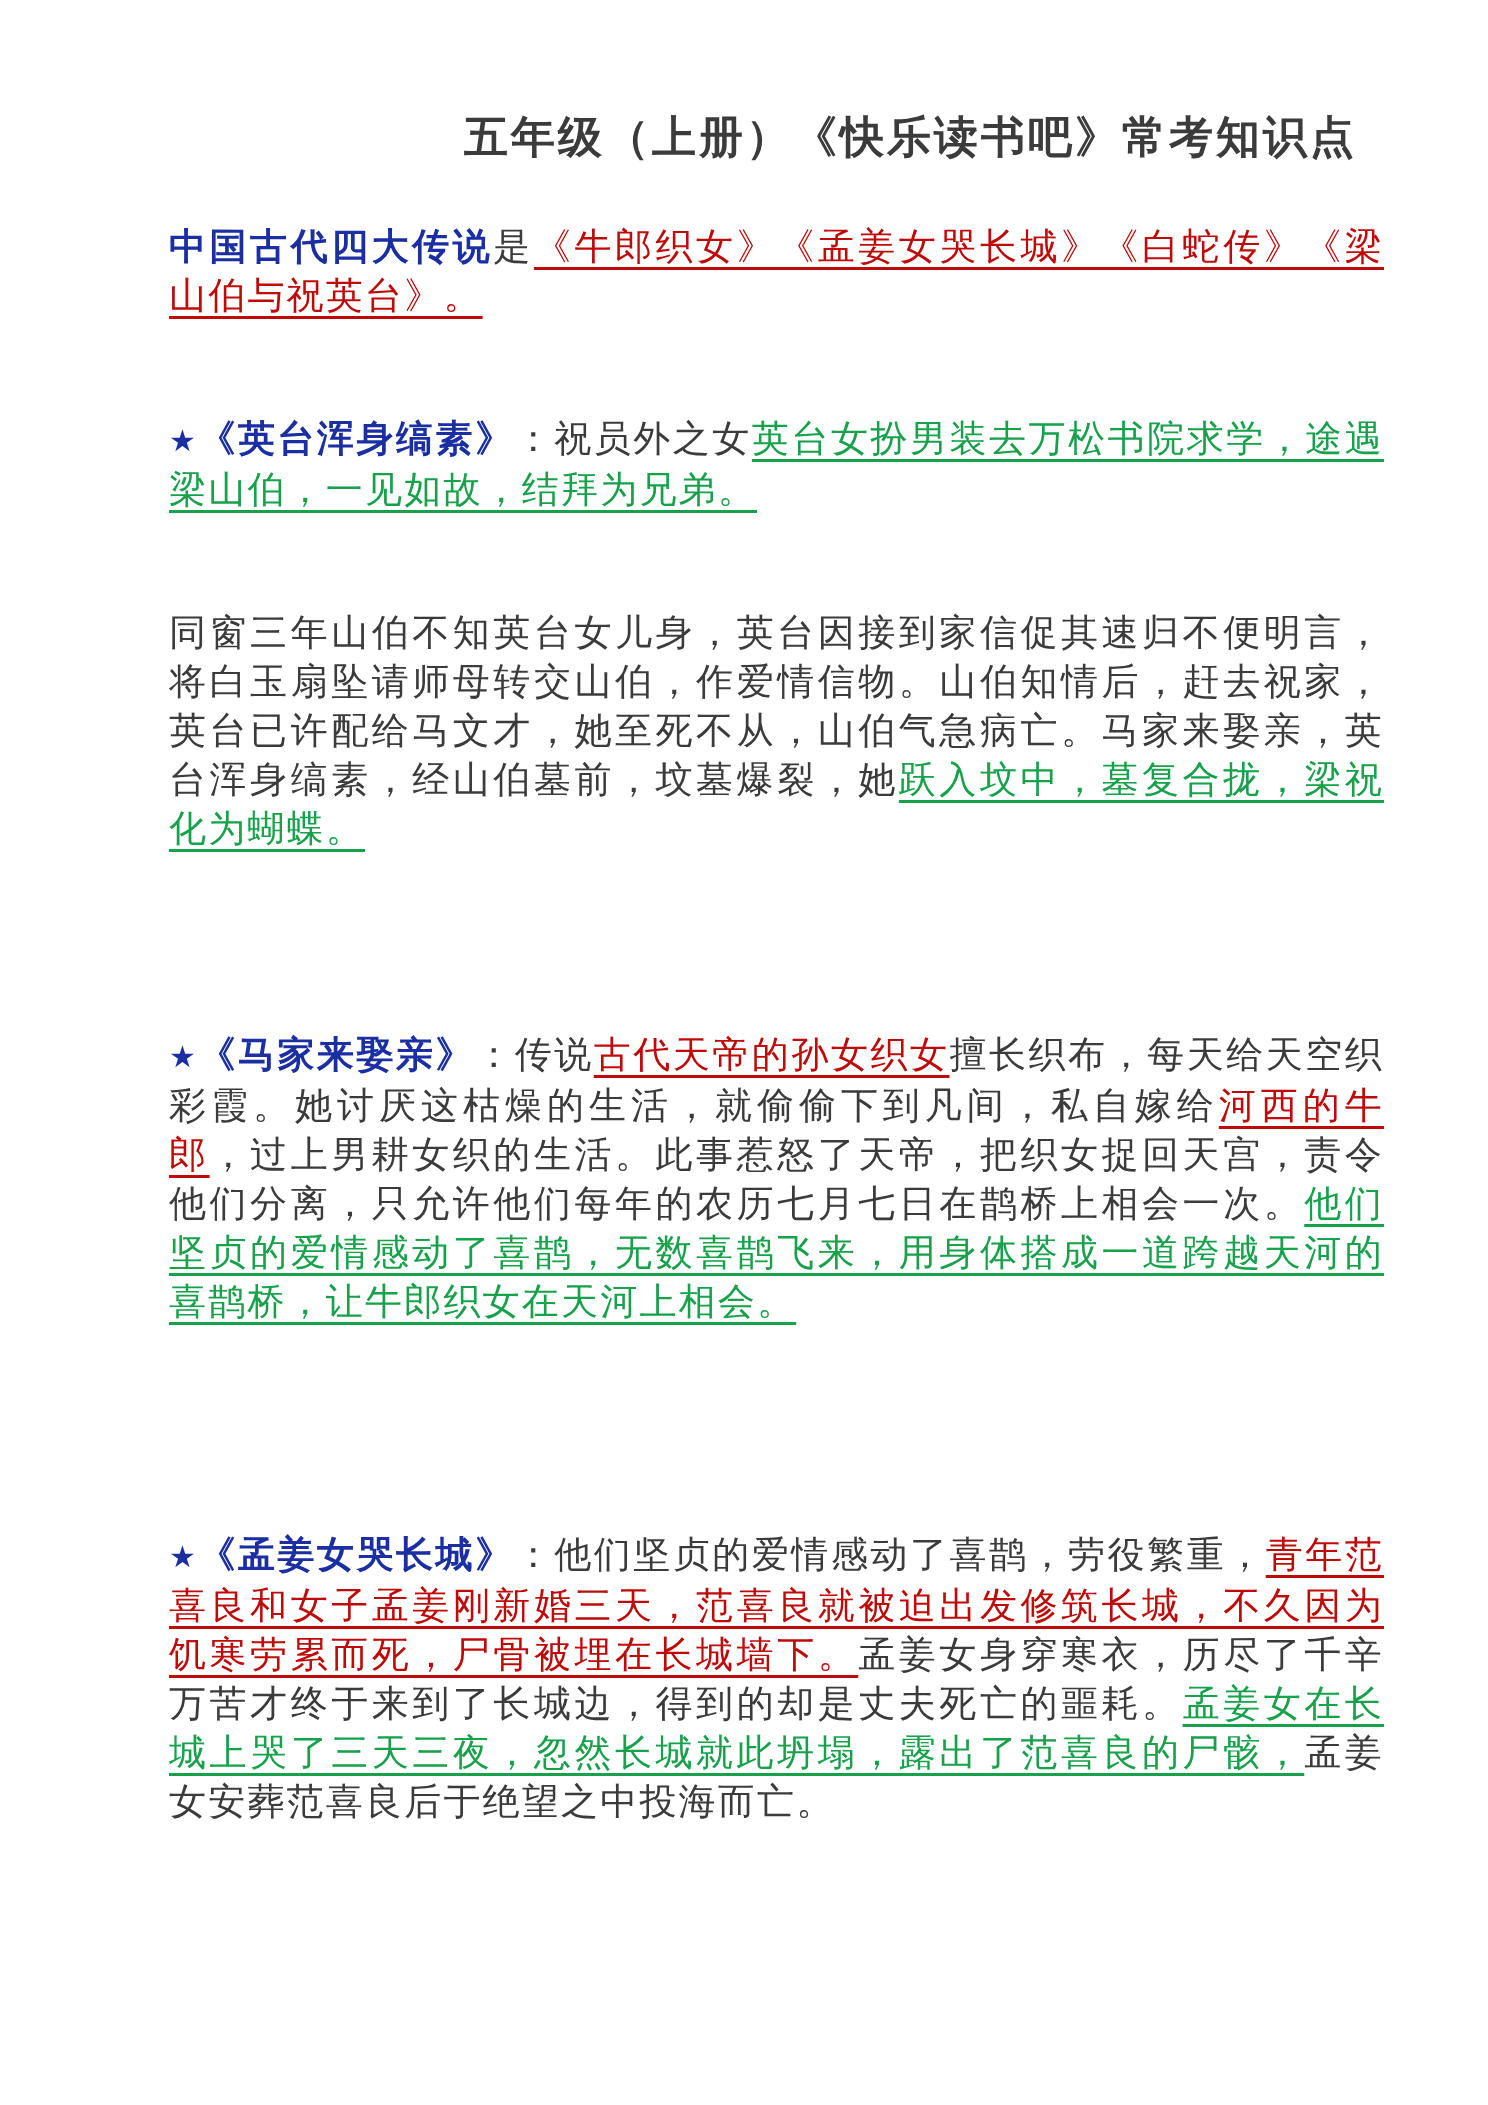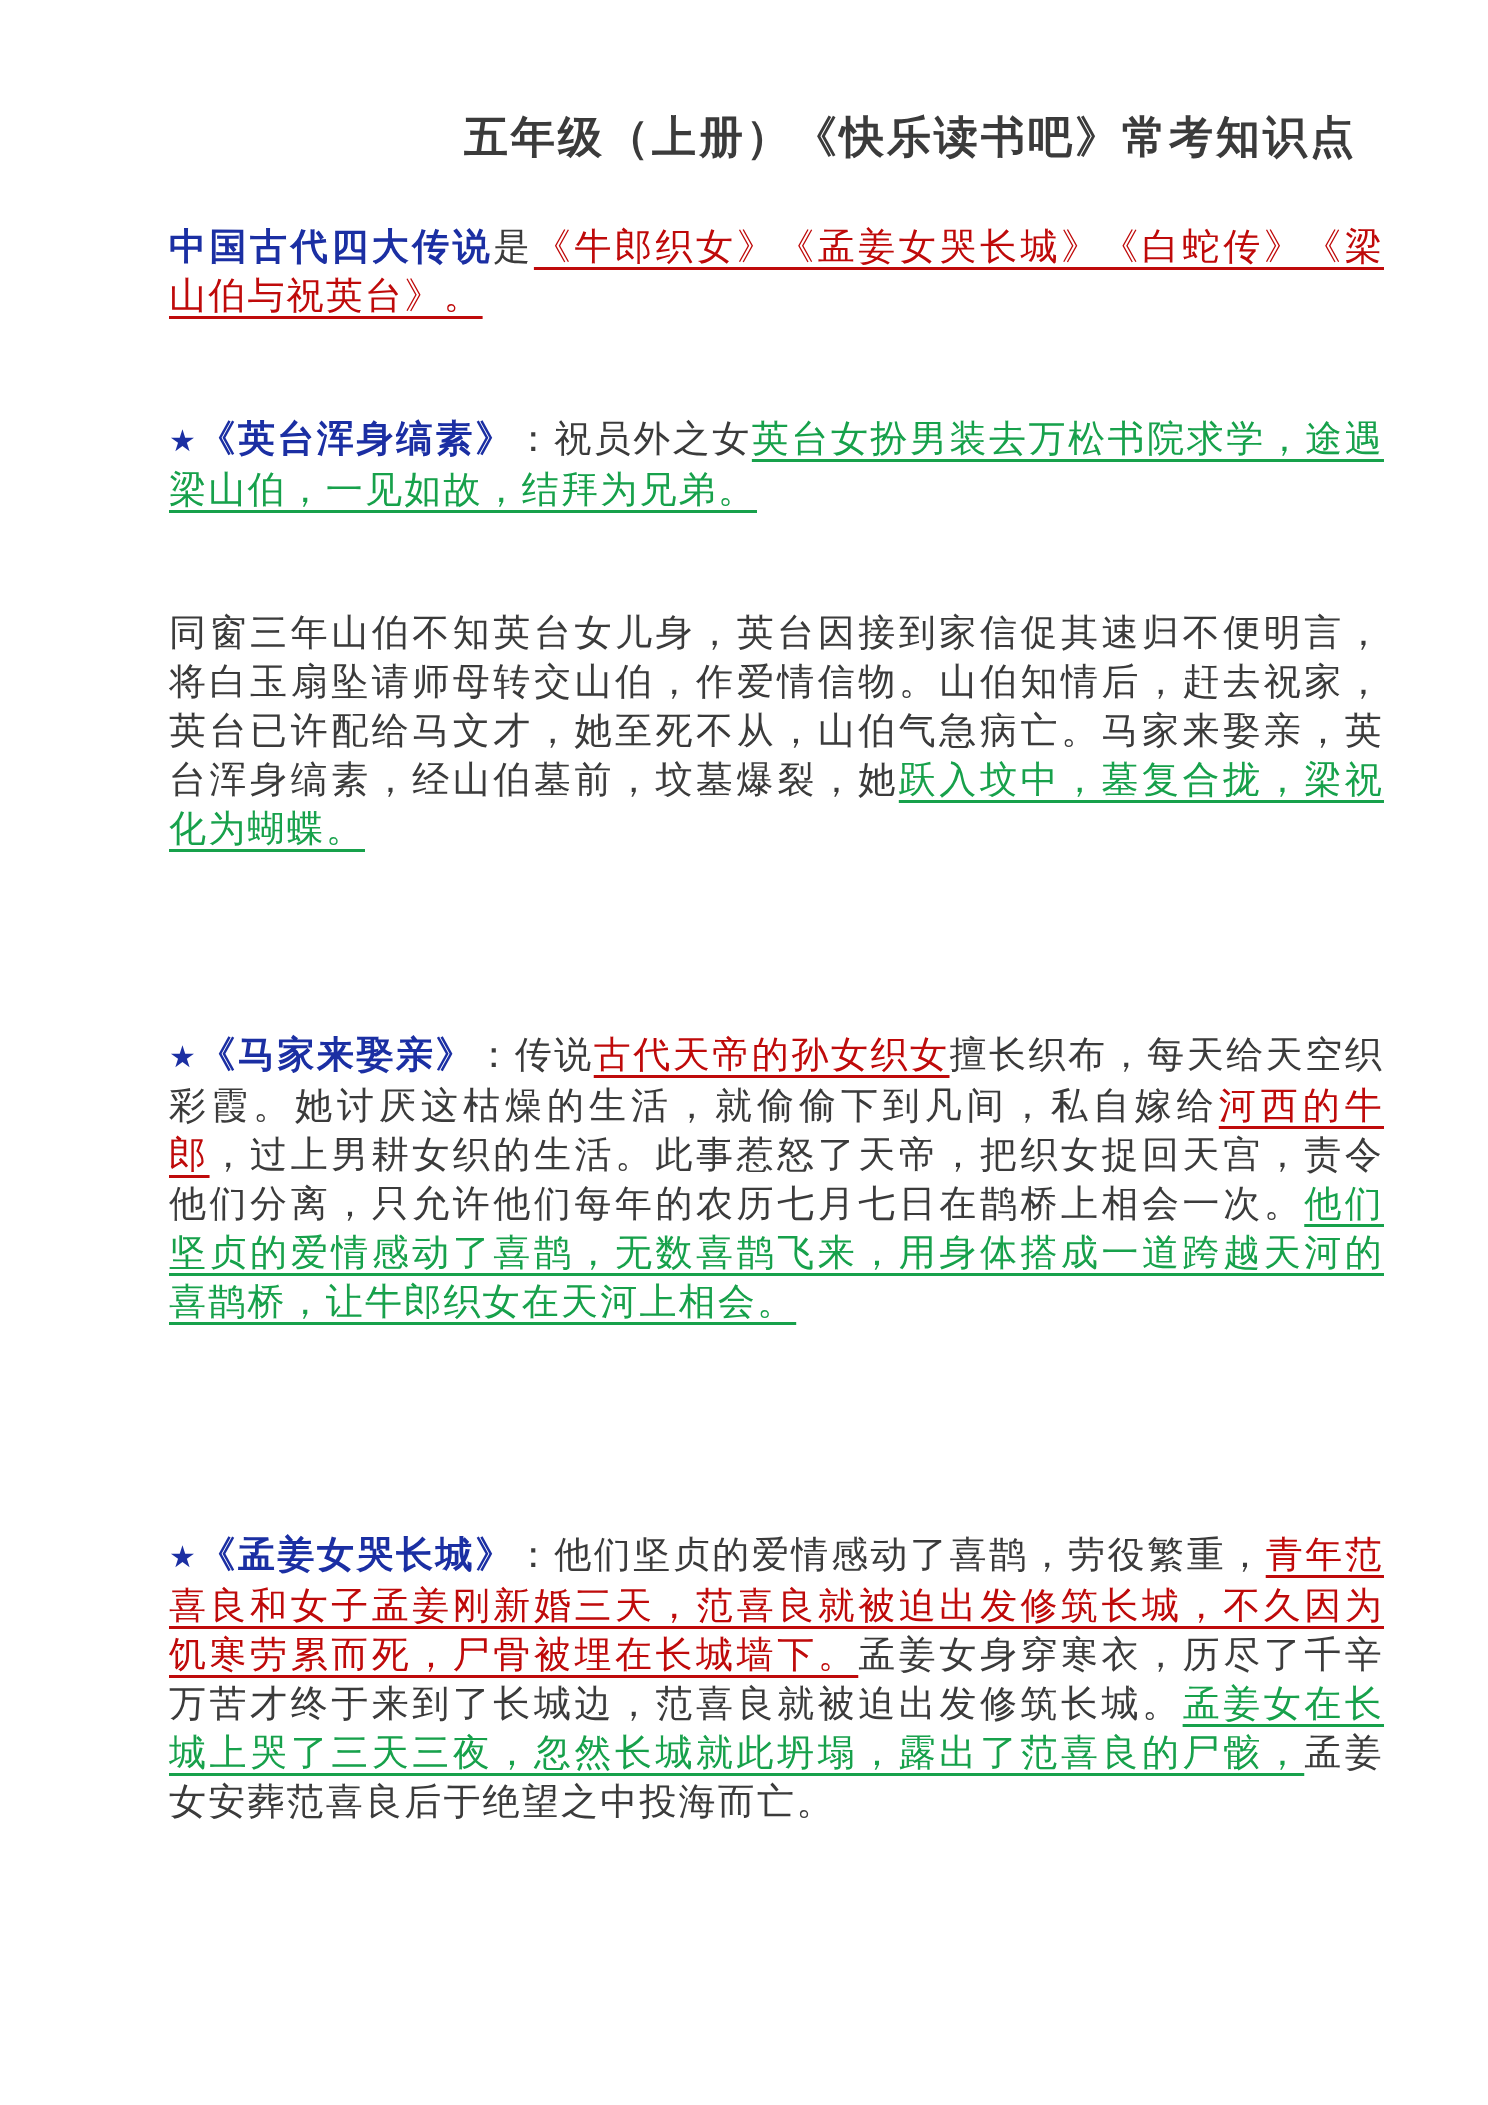--- a/index.html
+++ b/index.html
@@ -32,15 +32,15 @@
 
   <div class="para" style="top:608px;">
     <span class="plain">同窗三年山伯不知英台女儿身，英台因接到家信促其速归不便明言，将白玉扇坠请师母转交山伯，作爱情信物。山伯知情后，赶去祝家，英台已许配给马文才，她至死不从，山伯气急病亡。马家来娶亲，英台浑身缟素，经山伯墓前，坟墓爆裂，她</span><span class="green">跃入坟中，墓复合拢，梁祝化为蝴蝶。</span>
   </div>
 
   <div class="para" style="top:1030px;">
     <span class="star">★</span><span class="blue">《马家来娶亲》</span><span class="plain">：传说</span><span class="red">古代天帝的孙女织女</span><span class="plain">擅长织布，每天给天空织彩霞。她讨厌这枯燥的生活，就偷偷下到凡间，私自嫁给</span><span class="red">河西的牛郎</span><span class="plain">，过上男耕女织的生活。此事惹怒了天帝，把织女捉回天宫，责令他们分离，只允许他们每年的农历七月七日在鹊桥上相会一次。</span><span class="green">他们坚贞的爱情感动了喜鹊，无数喜鹊飞来，用身体搭成一道跨越天河的喜鹊桥，让牛郎织女在天河上相会。</span>
   </div>
 
   <div class="para" style="top:1530px;">
-    <span class="star">★</span><span class="blue">《孟姜女哭长城》</span><span class="plain">：他们坚贞的爱情感动了喜鹊，劳役繁重，</span><span class="red">青年范喜良和女子孟姜刚新婚三天，范喜良就被迫出发修筑长城，不久因为饥寒劳累而死，尸骨被埋在长城墙下。</span><span class="plain">孟姜女身穿寒衣，历尽了千辛万苦才终于来到了长城边，范喜良就被迫出发修筑长城。</span><span class="green">孟姜女在长城上哭了三天三夜，忽然长城就此坍塌，露出了范喜良的尸骸，</span><span class="plain">孟姜女安葬范喜良后于绝望之中投海而亡。</span>
+    <span class="star">★</span><span class="blue">《孟姜女哭长城》</span><span class="plain">：他们坚贞的爱情感动了喜鹊，劳役繁重，</span><span class="red">青年范喜良和女子孟姜刚新婚三天，范喜良就被迫出发修筑长城，不久因为饥寒劳累而死，尸骨被埋在长城墙下。</span><span class="plain">孟姜女身穿寒衣，历尽了千辛万苦才终于来到了长城边，得到的却是丈夫死亡的噩耗。</span><span class="green">孟姜女在长城上哭了三天三夜，忽然长城就此坍塌，露出了范喜良的尸骸，</span><span class="plain">孟姜女安葬范喜良后于绝望之中投海而亡。</span>
   </div>
 </div>
 
 </body></html>

